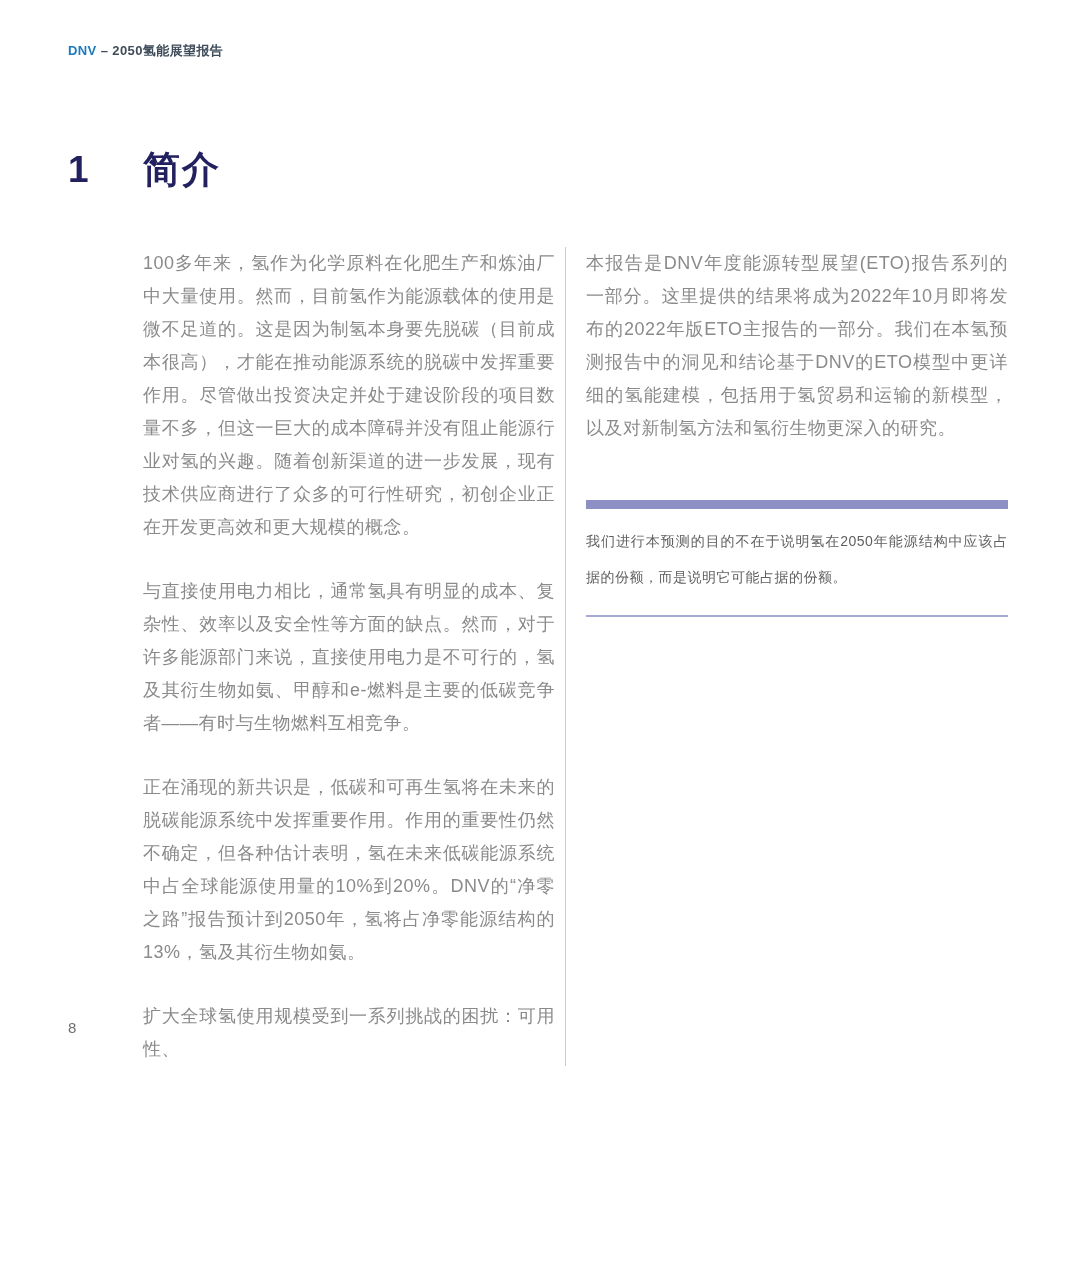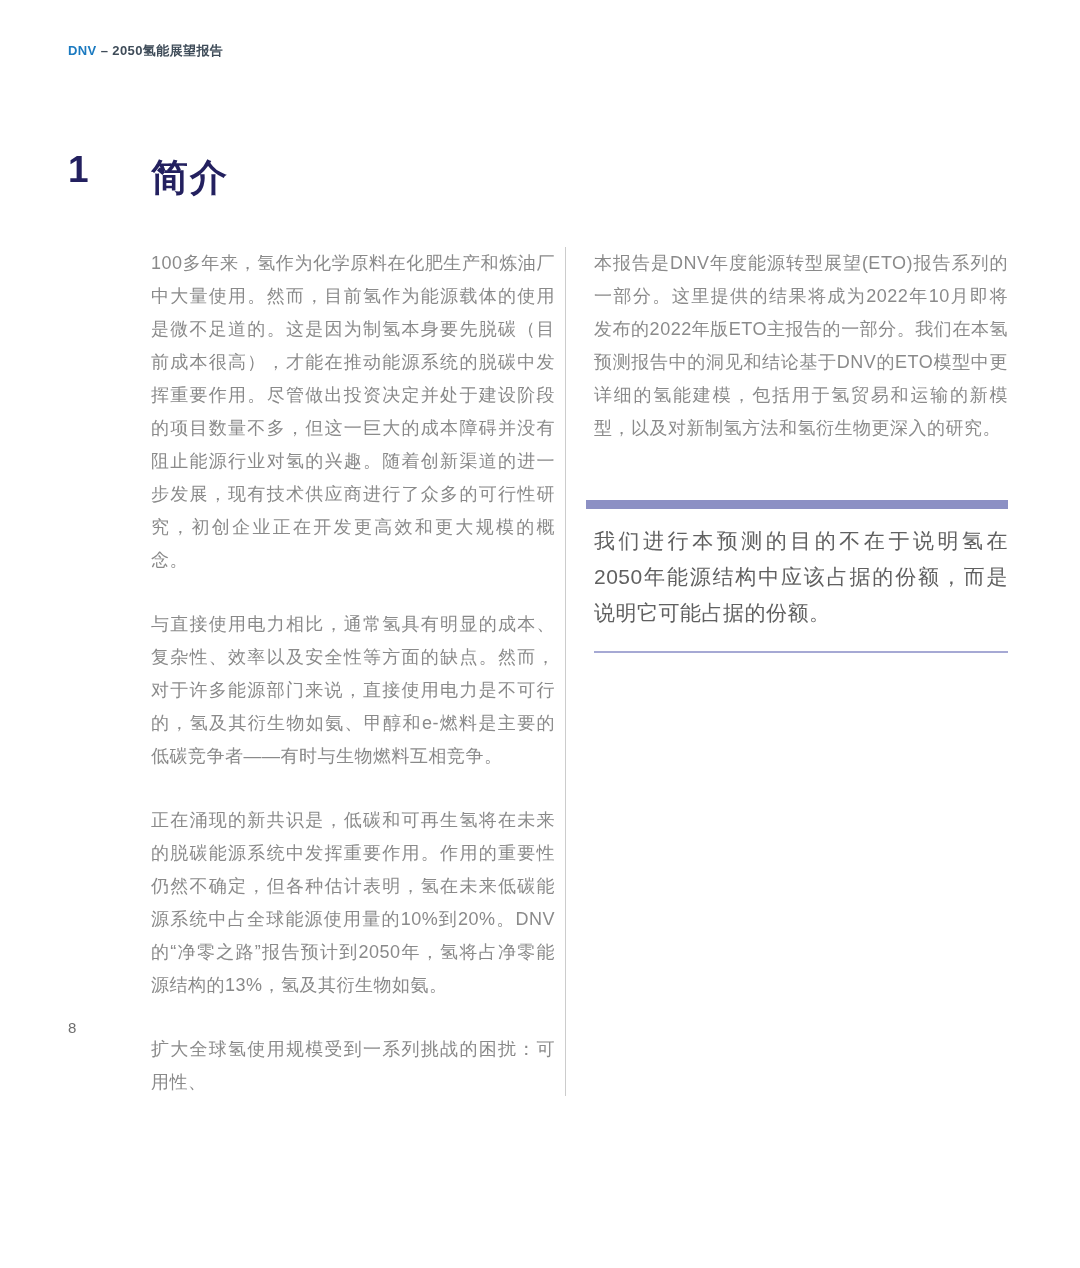--- a/index.html
+++ b/index.html
@@ -21,53 +21,53 @@
   .chapter-heading{
     position:absolute;top:148px;left:68px;
     display:flex;align-items:flex-start;
     color:var(--heading-navy,#23205f);
   }
   .chapter-num{
     width:75px;
     font-size:37px;font-weight:700;line-height:1.2;
   }
   .chapter-title{
-    margin:8px;font-size:37px;font-weight:700;line-height:1.2;
+    margin:0;font-size:37px;font-weight:700;line-height:1.2;
     letter-spacing:2px;
   }
   .columns{
     position:absolute;top:247px;left:143px;
     display:flex;align-items:stretch;
   }
   .col{
     font-size:18px;line-height:33px;
     letter-spacing:.5px;
     color:var(--body-text,#8a8a8a);
     text-align:justify;
   }
-  .col p{margin:0 0 31px 8px;}
+  .col p{margin:0 0 31px 0;}
   .col p:last-child{margin-bottom:0;}
   .col-left{width:412px;margin-right:10px;}
   .col-right{
     width:422px;
     padding-left:20px;
     border-left:1px solid var(--divider,#cccccc);
   }
   .pullquote{
     margin:55px 0 45px 0;
     padding:0;
   }
   .quote-bar{
     height:9px;width:100%;
     background:var(--quote-bar,#8c90c4);
     margin-bottom:14px;
   }
   .quote-text{
     margin:0;
-    font-size:21px;line-height:36px;
+    font-size:14px;line-height:36px;
     color:var(--quote-text,#606060);
     padding-bottom:20px;
     border-bottom:2px solid var(--quote-rule,#a6a9d4);
     text-align:justify;
   }
   .page-number{
     position:absolute;left:68px;bottom:60px;
     font-size:15px;color:#6e6e6e;
   }
 </style>

